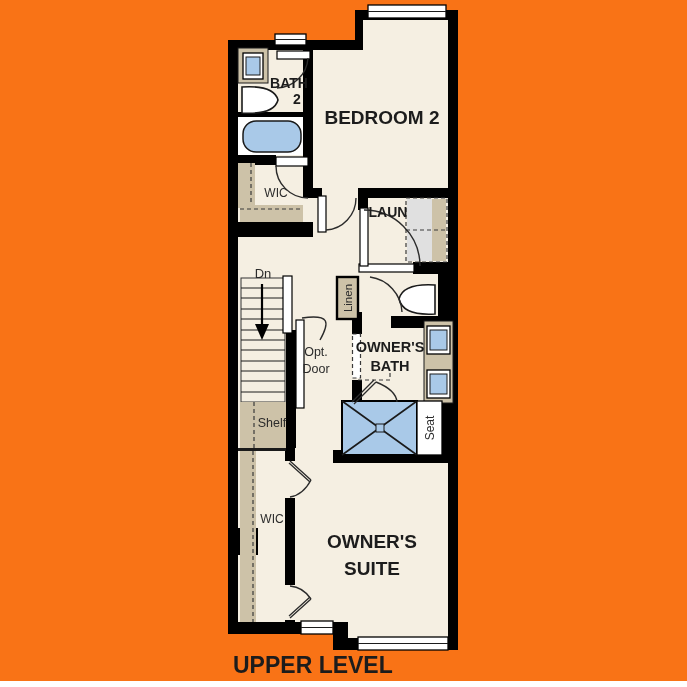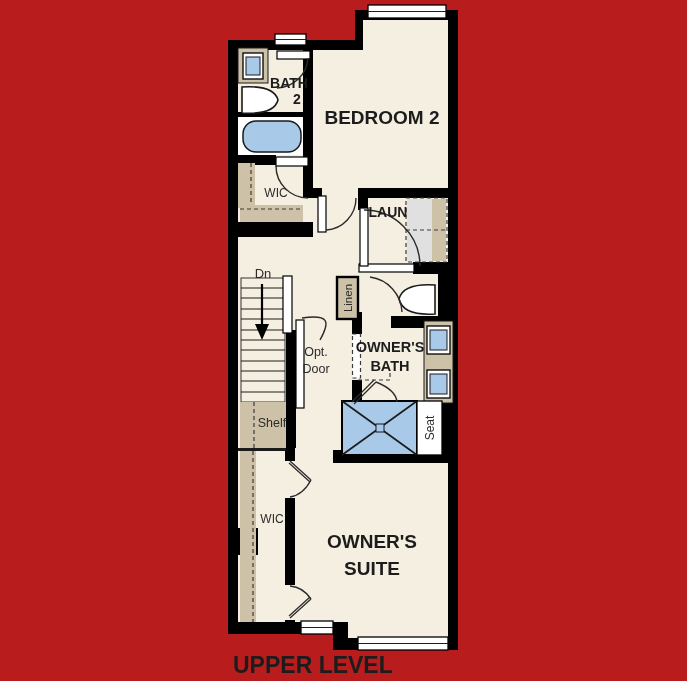--- a/index.html
+++ b/index.html
@@ -1,16 +1,16 @@
 <!DOCTYPE html>
 <html style="--floor: #F5EFE2; --closet: #CDC2A8; --fixture: #A9C9E8; --appliance: #E0E0E0; --wall: #000000;"><head>
 <meta charset="utf-8">
 <style>
   html,body{margin:0;padding:0;background:#ffffff;width:687px;height:687px;overflow:hidden;}
-  #plan-wrap{position:relative;width:687px;height:681px;background:#b91c1c;}
+  #plan-wrap{position:relative;width:687px;height:681px;background:#f97316;}
   svg{display:block;}
   .wall{fill:var(--wall,#000);}
   .floor{fill:var(--floor,#F5EFE2);}
   .tan{fill:var(--closet,#CDC2A8);}
   .blue{fill:var(--fixture,#A9C9E8);}
   .gray{fill:var(--appliance,#E0E0E0);}
   .whitefix{fill:#ffffff;stroke:#000;stroke-width:1.3;}
   .thinline{stroke:#1c1c1c;stroke-width:1;fill:none;}
   .arc{fill:none;stroke:#2b2b2b;stroke-width:1.4;}
   .leaf{fill:#ffffff;stroke:#000;stroke-width:1.2;}

